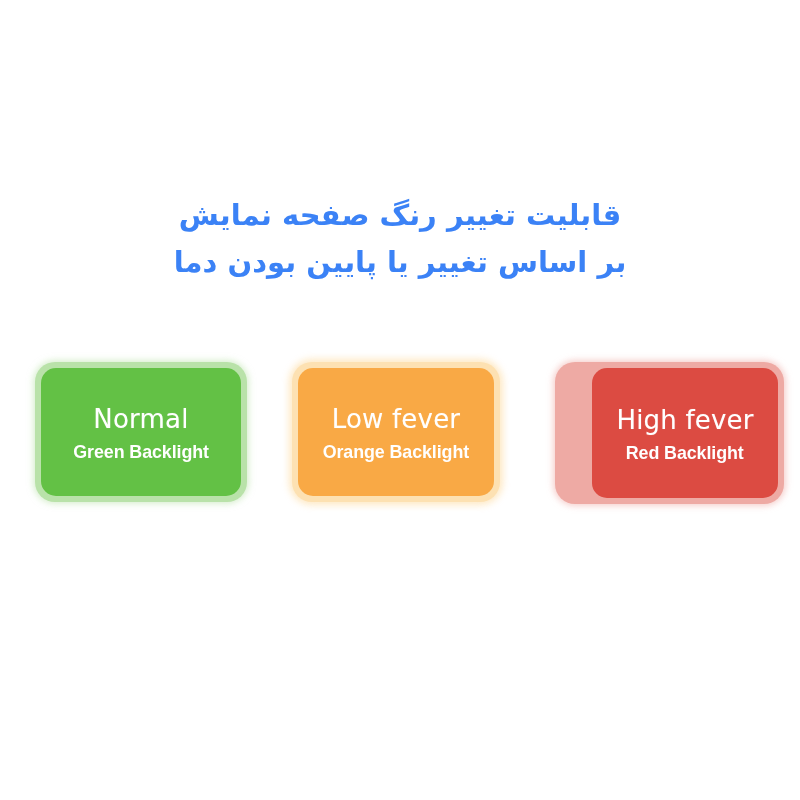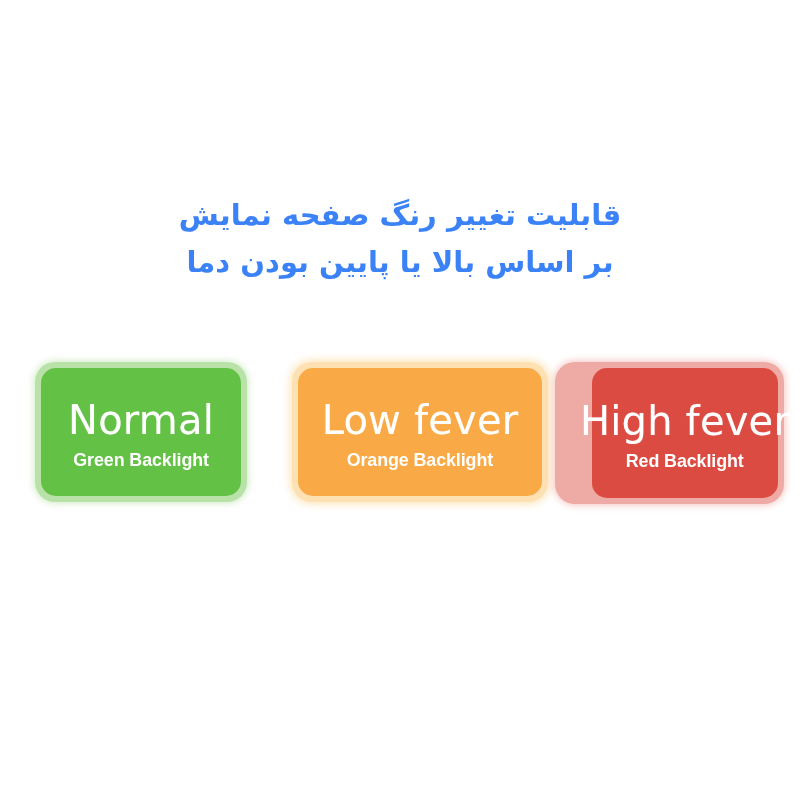--- a/index.html
+++ b/index.html
@@ -72,21 +72,21 @@
     display: flex;
     flex-direction: column;
     align-items: center;
     justify-content: center;
     box-sizing: border-box;
     padding-top: 4px;
   }
 
   .card-title {
     font-family: "DejaVu Sans", "Liberation Sans", sans-serif;
-    font-size: 40px;
+    font-size: 26px;
     font-weight: 400;
     color: #ffffff;
     line-height: 1.05;
     letter-spacing: 0.2px;
     text-shadow: 0 0 1px rgba(255,255,255,0.35);
     white-space: nowrap;
   }
   .card-subtitle {
     font-family: "Liberation Sans", "DejaVu Sans", sans-serif;
     font-size: 19px;
@@ -94,21 +94,21 @@
     color: #ffffff;
     margin-top: 9px;
     line-height: 1.05;
     letter-spacing: -0.1px;
     transform: scaleX(0.94);
     white-space: nowrap;
   }
 
   
   #card-green  { left: 35px;  width: 212px; height: 140px; }
-  #card-orange { left: 292px; width: 256px; height: 140px; }
+  #card-orange { left: 292px; width: 208px; height: 140px; }
   #card-red    { left: 555px; width: 229px; height: 142px; padding-left: 37px; }
 
   
   #card-green  { background: #b9e2a9; }
   #card-orange { background: #fde1b2; }
   #card-red    { background: #eeaaa4; }
 
   #card-green  .card-inner { background: #63c145; }
   #card-orange .card-inner { background: #f9a945; }
   #card-red    .card-inner { background: #dc4b42; }
@@ -117,21 +117,21 @@
   #card-orange { box-shadow: 0 0 7px 3px rgba(253,225,178,0.75); }
   #card-red    { box-shadow: 0 0 6px 2px rgba(238,170,164,0.55); }
 </style>
 </head>
 <body>
 
 <div class="page">
 
   <div class="heading">
     <span class="heading-line">قابلیت تغییر رنگ صفحه نمایش</span>
-    <span class="heading-line">بر اساس بالا یا پایین بودن دما</span>
+    <span class="heading-line">بر اساس تغییر یا پایین بودن دما</span>
   </div>
 
   <div class="cards">
 
     <div class="card" id="card-green">
       <div class="card-inner">
         <span class="card-title">Normal</span>
         <span class="card-subtitle">Green Backlight</span>
       </div>
     </div>

